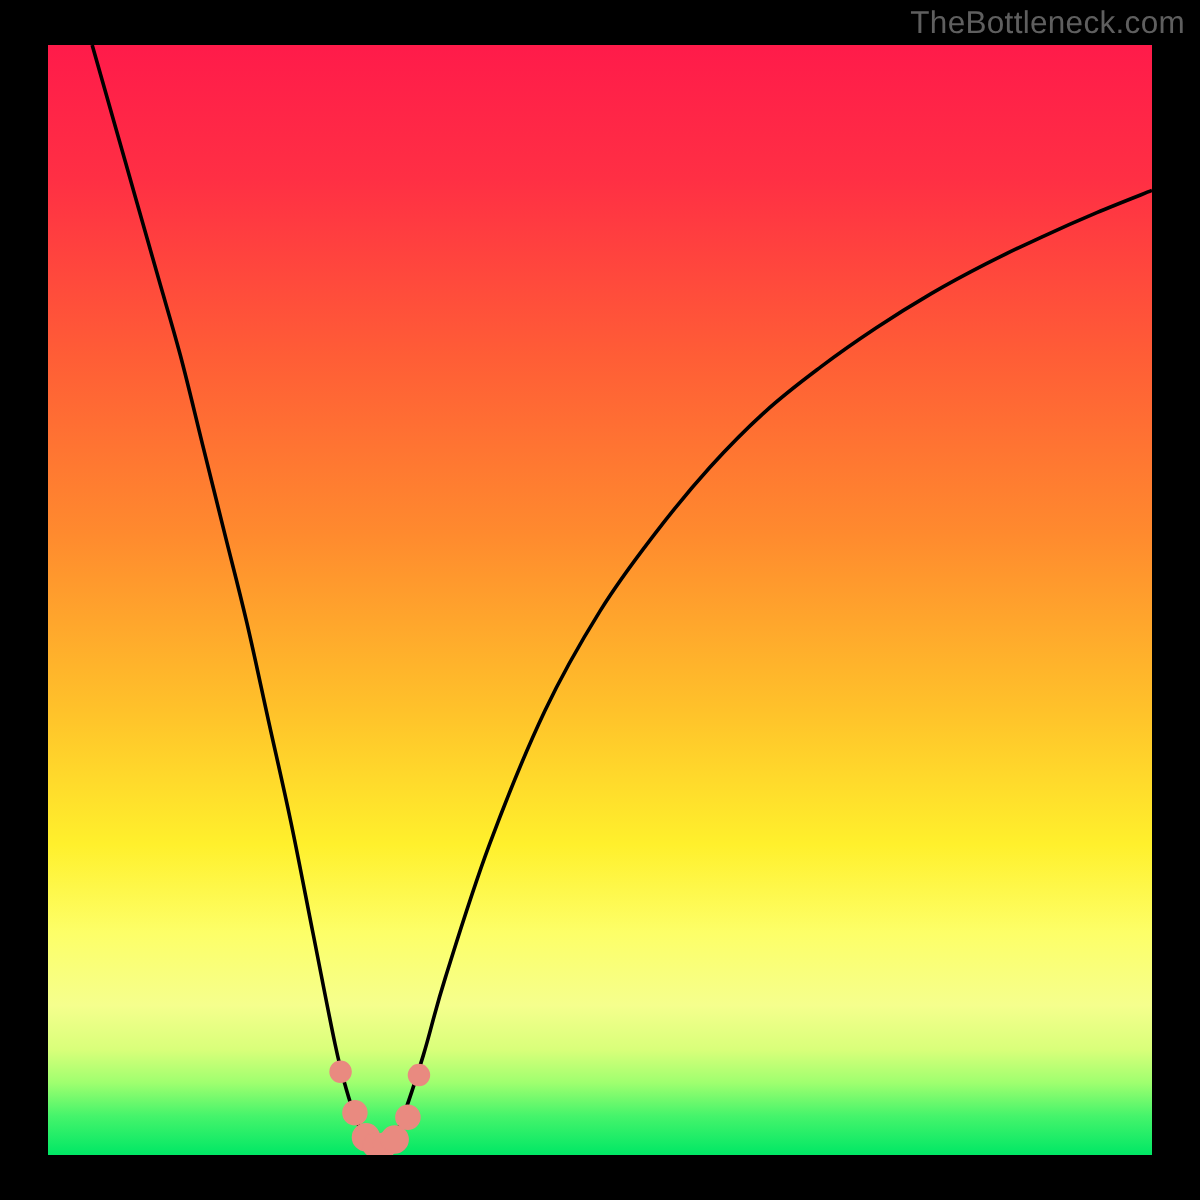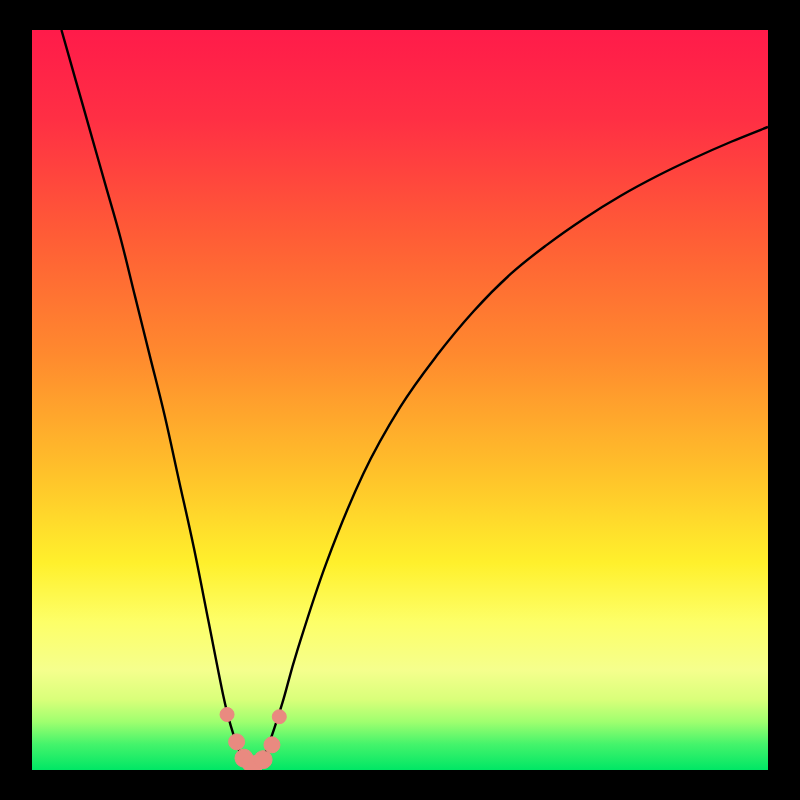--- a/index.html
+++ b/index.html
@@ -30,20 +30,21 @@
   svg {
     position: absolute;
     top: 0;
     left: 0;
   }
 </style>
 </head>
 <body>
 
 <div class="stage">
+  <div class="watermark">TheBottleneck.com</div>
 
   <svg id="chart-svg" width="800" height="800" viewBox="0 0 800 800">
     <defs>
       <linearGradient id="bg-grad" x1="0" y1="0" x2="0" y2="1">
           <stop offset="0.00%" stop-color="#ff1b4a"></stop>
           <stop offset="12.00%" stop-color="#ff2f44"></stop>
           <stop offset="28.00%" stop-color="#ff5d36"></stop>
           <stop offset="44.00%" stop-color="#ff8a2e"></stop>
           <stop offset="60.00%" stop-color="#ffc22a"></stop>
           <stop offset="72.00%" stop-color="#fff02c"></stop>

